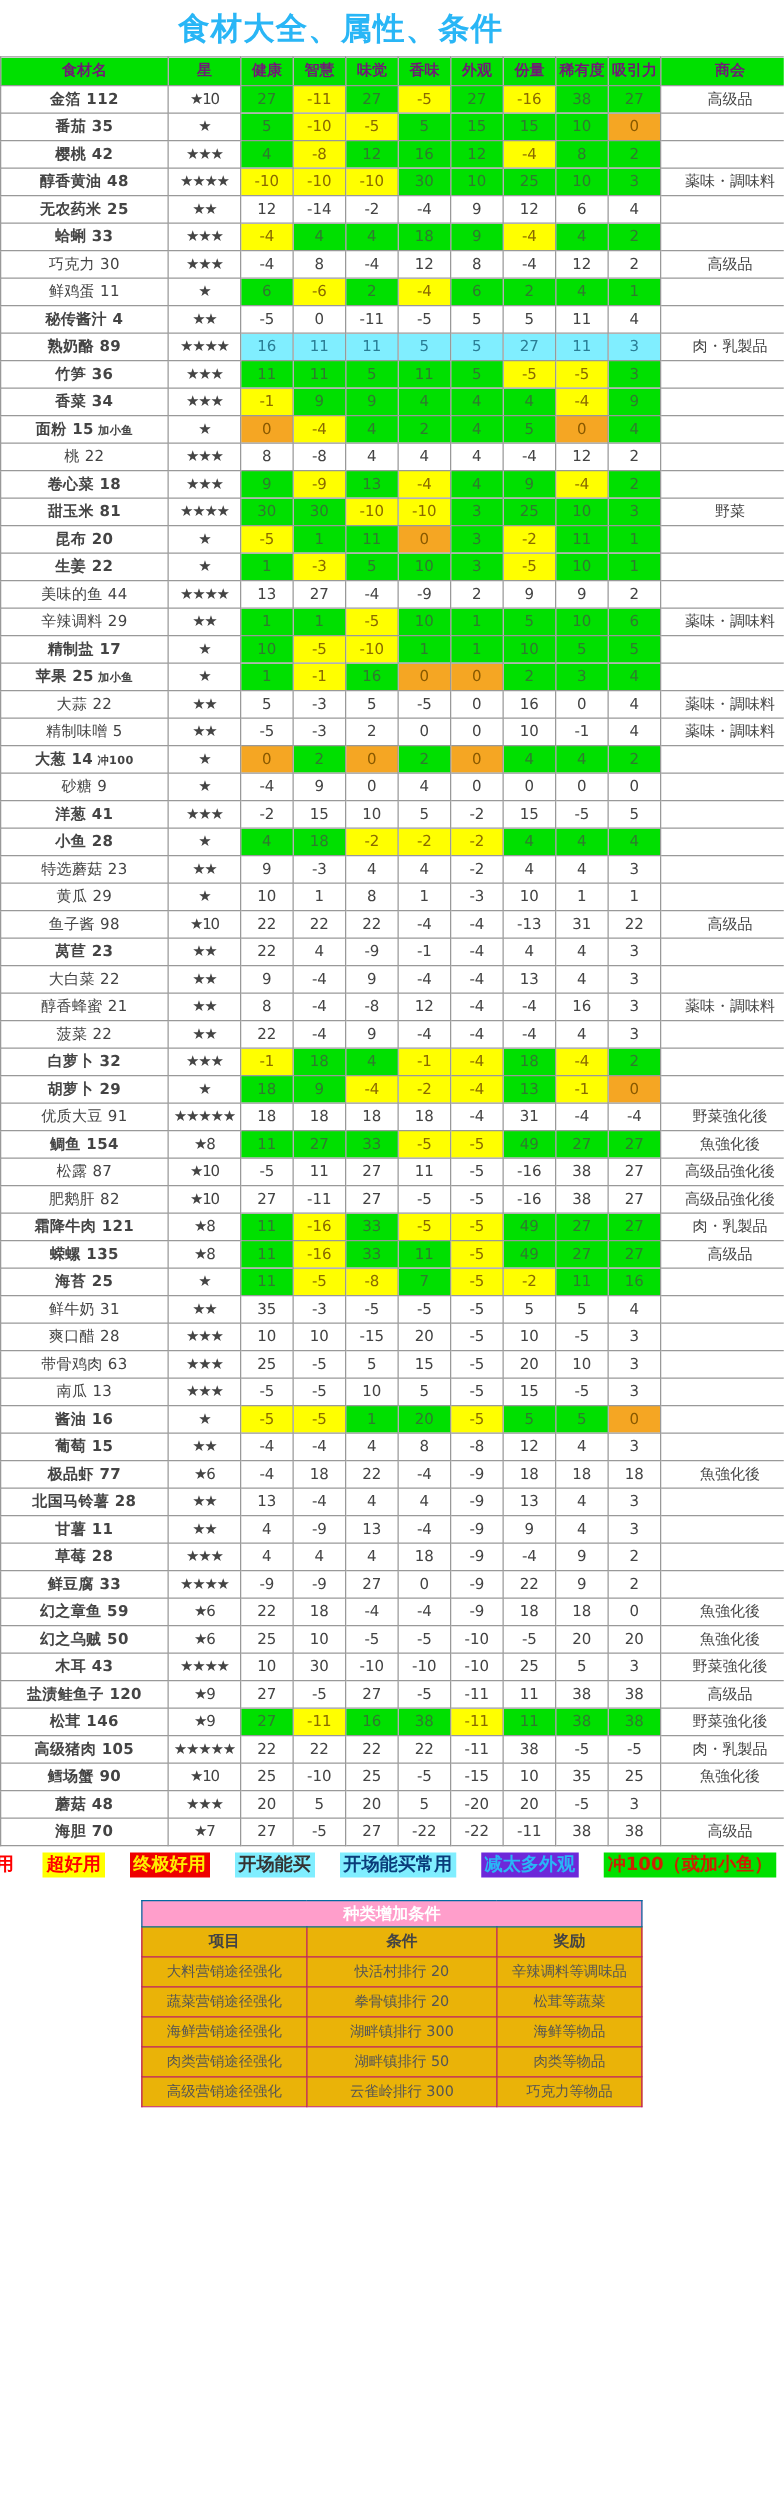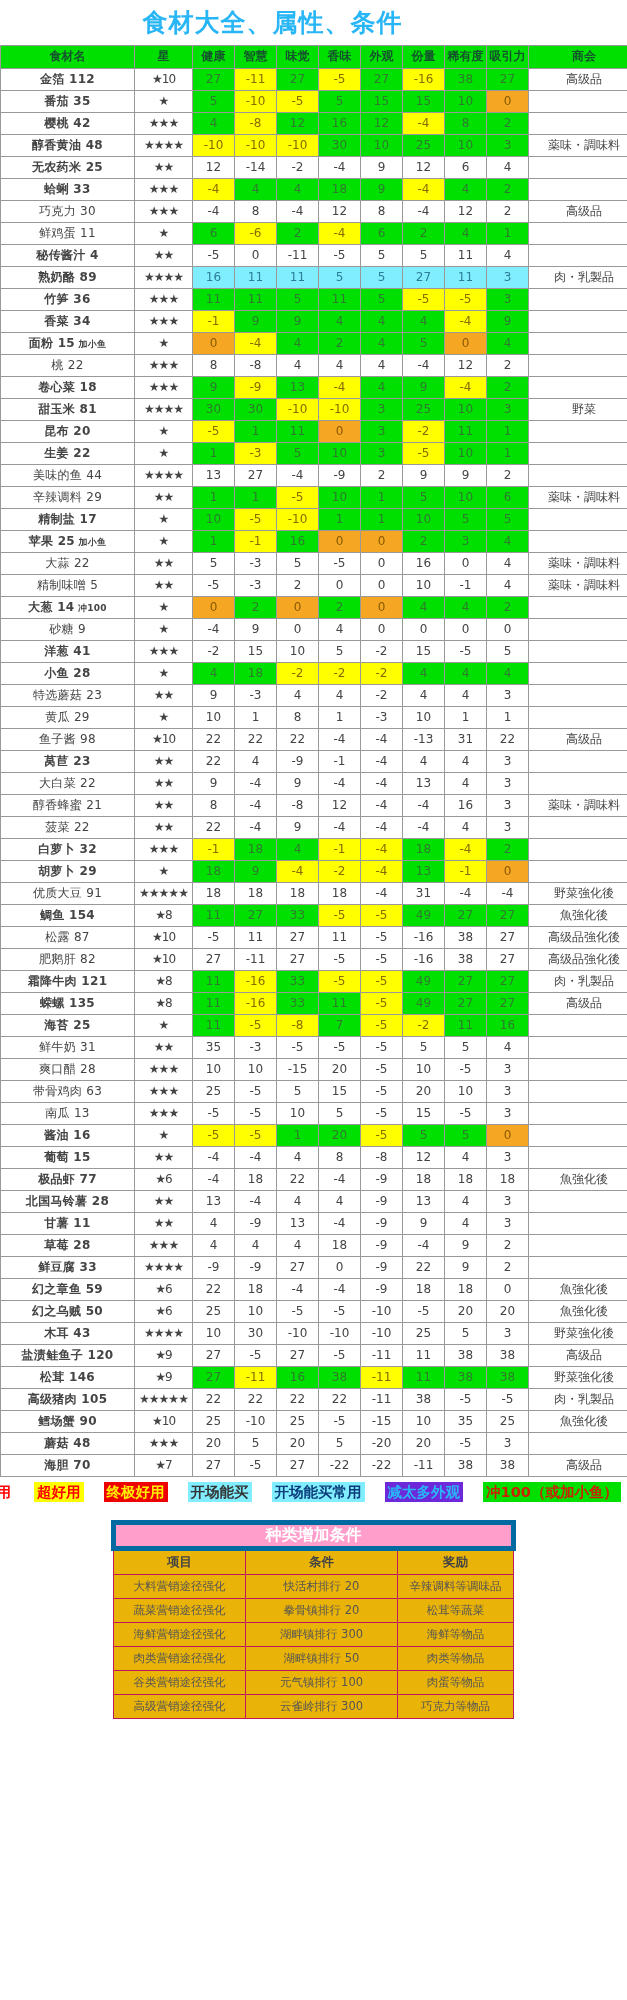--- a/index.html
+++ b/index.html
@@ -36,21 +36,21 @@
     text-align:center;
     vertical-align:middle;
     font-size:12px;
     color:#444;
     background:#fff;
     overflow:hidden;
     white-space:nowrap;
   }
   table.main thead th{
     background:#00e000;
-    color:#14532d;
+    color:#701a75;
     font-weight:700;
     font-size:12px;
     height:22px;
   }
   
   col.c-name{width:134px;}
   col.c-star{width:58px;}
   col.c-num{width:42px;}
   col.c-guild{width:111px;}
 
@@ -104,22 +104,22 @@
     table-layout:fixed;
   }
   table.cond td,table.cond th{
     border:1px solid #be185d;
     height:23px;padding:0 2px;
     text-align:center;vertical-align:middle;
     font-size:11.5px;color:#555;background:#eab308;
     white-space:nowrap;
   }
   table.cond .cond-title{
-    background:#ff9ecb;color:#fff;font-weight:700;font-size:16px;
-    border:5px solid #0369a1;height:20px;
+    background:#ff9ecb;color:#fff;font-weight:700;font-size:13px;
+    border:1px solid #0369a1;height:20px;
   }
   table.cond thead tr.hdr th{font-weight:700;color:#444;font-size:12.5px;}
   col.k1{width:132px;} col.k2{width:152px;} col.k3{width:116px;}
 </style>
 </head>
 <body>
 
 <div id="page">
 
   <div class="page-title">食材大全、属性、条件</div>
@@ -1031,25 +1031,20 @@
             <td>海鲜营销途径强化</td>
             <td>湖畔镇排行 300</td>
             <td>海鲜等物品</td>
           </tr>
           <tr>
             <td>肉类营销途径强化</td>
             <td>湖畔镇排行 50</td>
             <td>肉类等物品</td>
           </tr>
           <tr>
-            <td>谷类营销途径强化</td>
-            <td>元气镇排行 100</td>
-            <td>肉蛋等物品</td>
-          </tr>
-          <tr>
             <td>高级营销途径强化</td>
             <td>云雀岭排行 300</td>
             <td>巧克力等物品</td>
           </tr>
         </tbody>
     </table>
   </div>
 
 </div>
 

